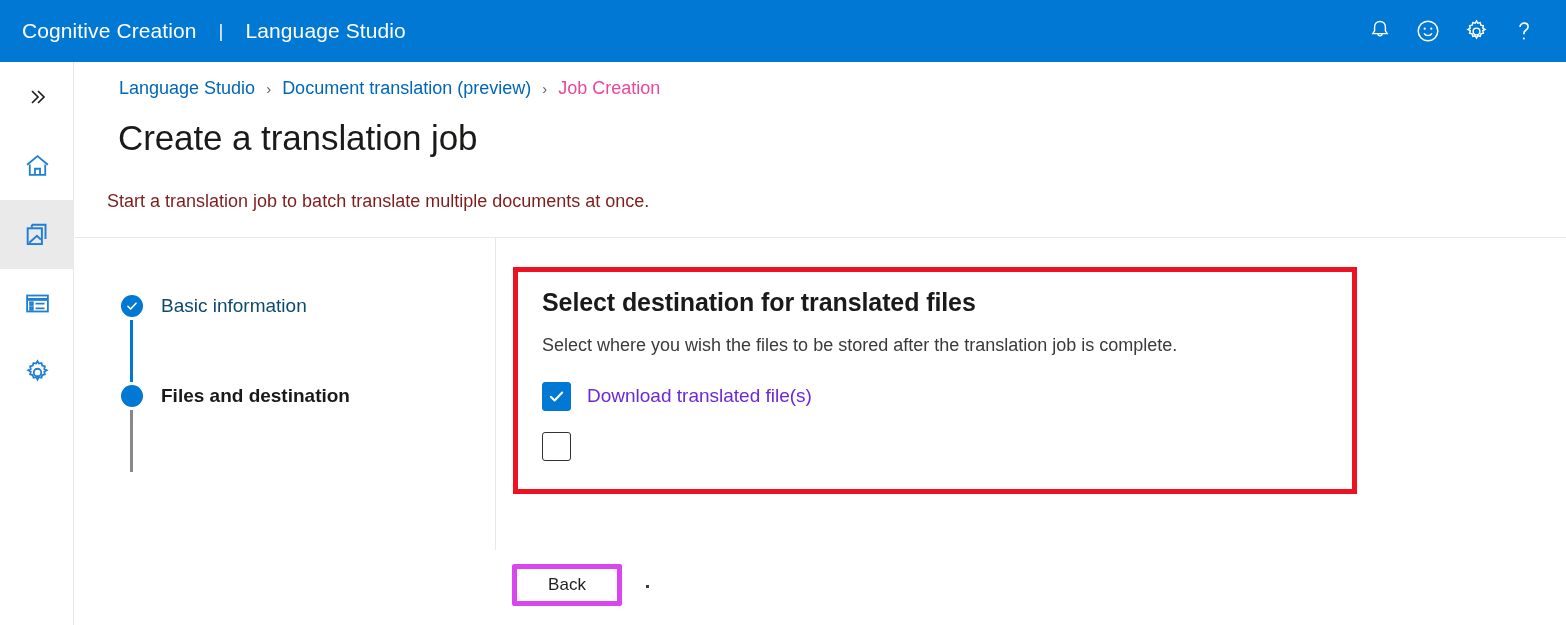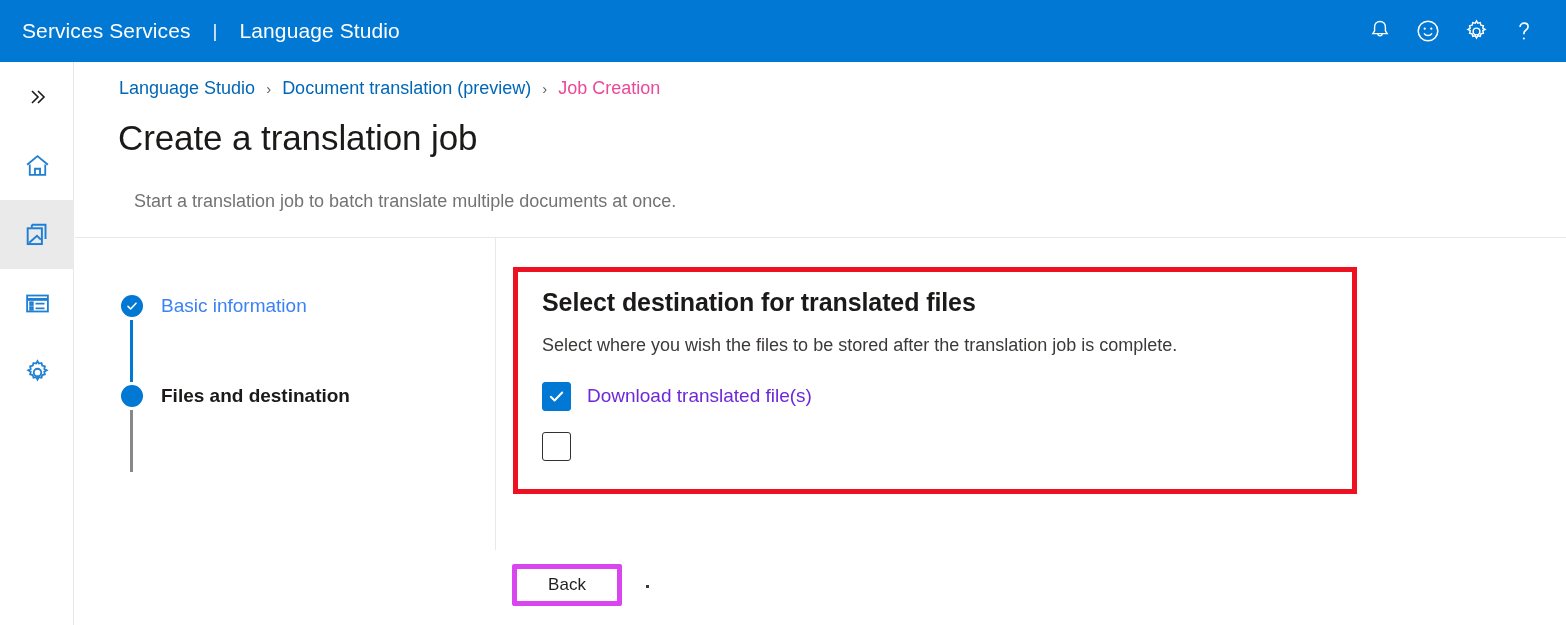--- a/index.html
+++ b/index.html
@@ -125,23 +125,23 @@
     left: 43px;
     font-size: 35px;
     font-weight: 300;
     color: #1b1a19;
     letter-spacing: -.1px;
     white-space: nowrap;
   }
   .page-sub {
     position: absolute;
     top: 129px;
-    left: 59px;
+    left: 32px;
     font-size: 18px;
-    color: #737373;
+    color: #7f1d1d;
     white-space: nowrap;
   }
 
   .hdivider {
     position: absolute;
     top: 175px;
     left: 0;
     width: 1491px;
     height: 1px;
     background: #e8e8e8;
@@ -175,21 +175,21 @@
     background: #0078d4;
     display: flex;
     align-items: center;
     justify-content: center;
     flex: 0 0 auto;
     margin-left: 3px;
   }
   .step-label {
     margin-left: 18px;
     font-size: 19px;
-    color: #3b82f6;
+    color: #0c4a6e;
     white-space: nowrap;
   }
   .step-label.current {
     font-weight: bold;
     color: #1b1a19;
   }
   .step-connector {
     width: 3px;
     height: 62px;
     margin-left: 12px;
@@ -299,21 +299,21 @@
     background: #3b3a39;
     margin-left: 13px;
     margin-top: 2px;
   }
 </style>
 </head>
 <body>
 
 <div class="topbar">
   <div class="brand-group">
-    <span class="brand-primary">Services Services</span>
+    <span class="brand-primary">Cognitive Creation</span>
     <span class="brand-divider">|</span>
     <span class="brand-secondary">Language Studio</span>
   </div>
   <div class="topbar-spacer"></div>
   <div class="topbar-actions">
     <div class="topbar-btn">
       <span>
         <svg width="26" height="26" viewBox="0 0 24 24" fill="none" stroke="#ffffff" stroke-width="1.3">
           <path d="M12 3.2c-3 0-5 2.1-5 5v3.6L5.4 14.4h13.2L17 11.8V8.2c0-2.9-2-5-5-5z"></path>
           <path d="M10 14.4c0 1.2.9 2.1 2 2.1s2-.9 2-2.1"></path>

